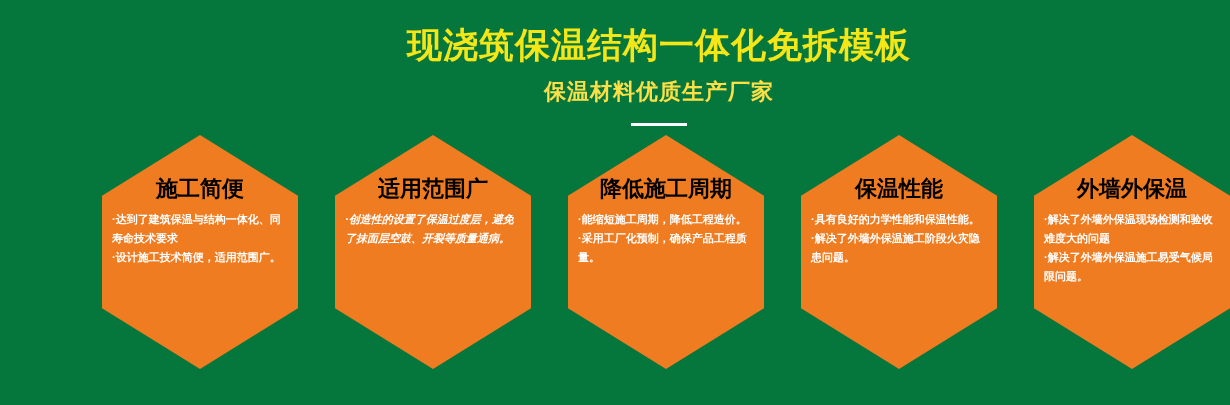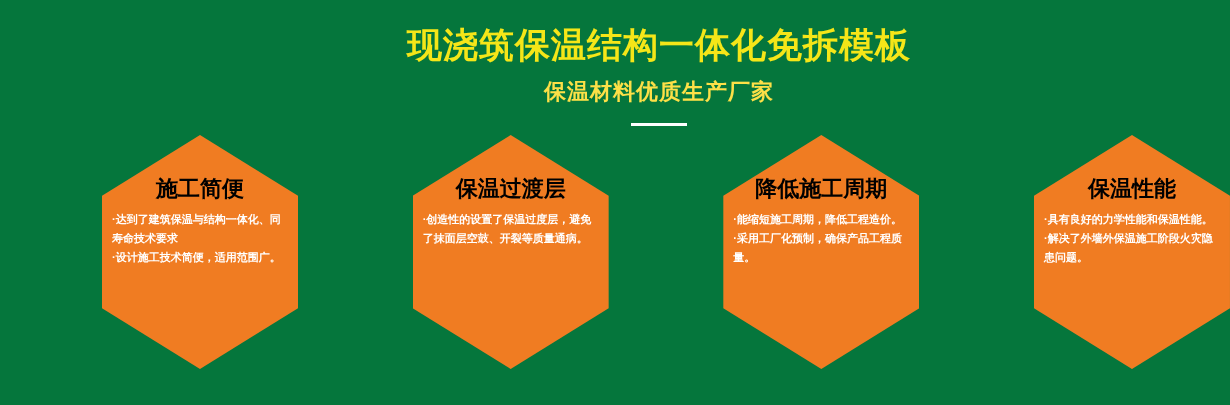--- a/index.html
+++ b/index.html
@@ -125,36 +125,43 @@
     <div class="hex-card">
       <div class="hex-inner">
         <div class="hex-title">施工简便</div>
         <div class="hex-body" style="white-space: pre-line;">·达到了建筑保温与结构一体化、同寿命技术要求
 ·设计施工技术简便，适用范围广。</div>
       </div>
     </div>
 
     <div class="hex-card">
       <div class="hex-inner">
-        <div class="hex-title">保温过渡层</div>
-        <div class="hex-body" style="white-space: pre-line;">·创造性的设置了保温过度层，避免了抹面层空鼓、开裂等质量通病。</div>
+        <div class="hex-title">适用范围广</div>
+        <div class="hex-body" style="white-space: pre-line; font-style: italic;">·创造性的设置了保温过度层，避免了抹面层空鼓、开裂等质量通病。</div>
       </div>
     </div>
 
     <div class="hex-card">
       <div class="hex-inner">
         <div class="hex-title">降低施工周期</div>
         <div class="hex-body" style="white-space: pre-line;">·能缩短施工周期，降低工程造价。
 ·采用工厂化预制，确保产品工程质量。</div>
       </div>
     </div>
 
     <div class="hex-card">
       <div class="hex-inner">
         <div class="hex-title">保温性能</div>
         <div class="hex-body" style="white-space: pre-line;">·具有良好的力学性能和保温性能。
 ·解决了外墙外保温施工阶段火灾隐患问题。</div>
       </div>
     </div>
 
+    <div class="hex-card">
+      <div class="hex-inner">
+        <div class="hex-title">外墙外保温</div>
+        <div class="hex-body" style="white-space: pre-line;">·解决了外墙外保温现场检测和验收难度大的问题
+·解决了外墙外保温施工易受气候局限问题。</div>
+      </div>
+    </div>
 
   </div>
 </div>
 
 </body></html>

